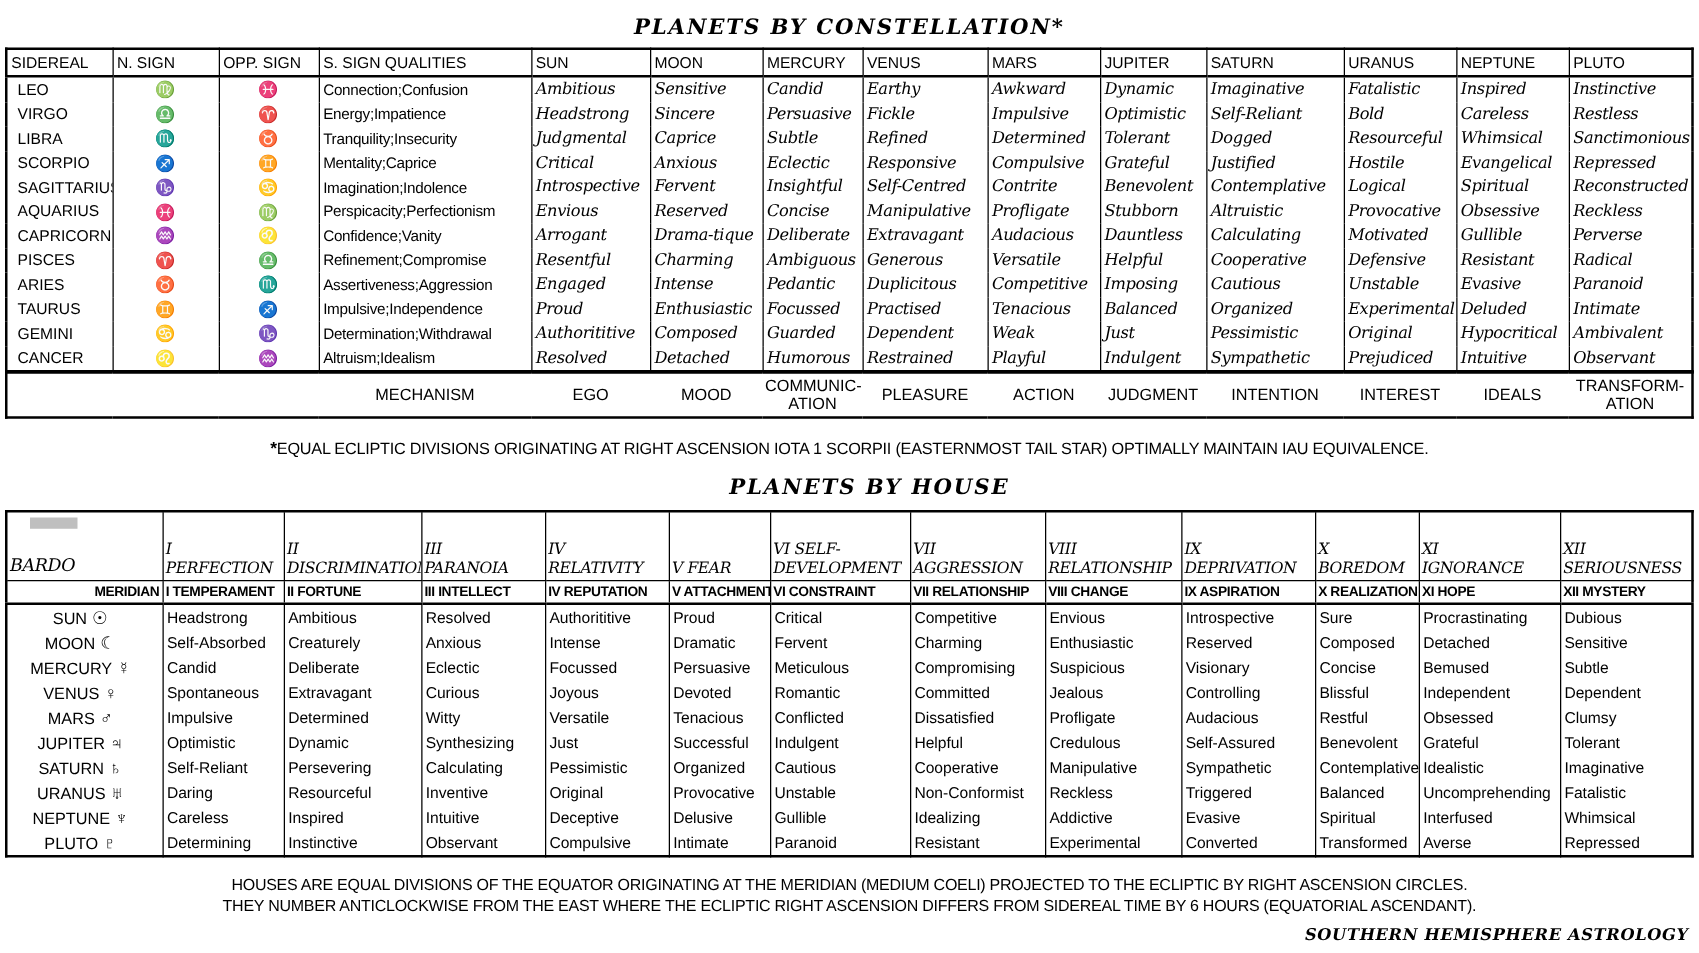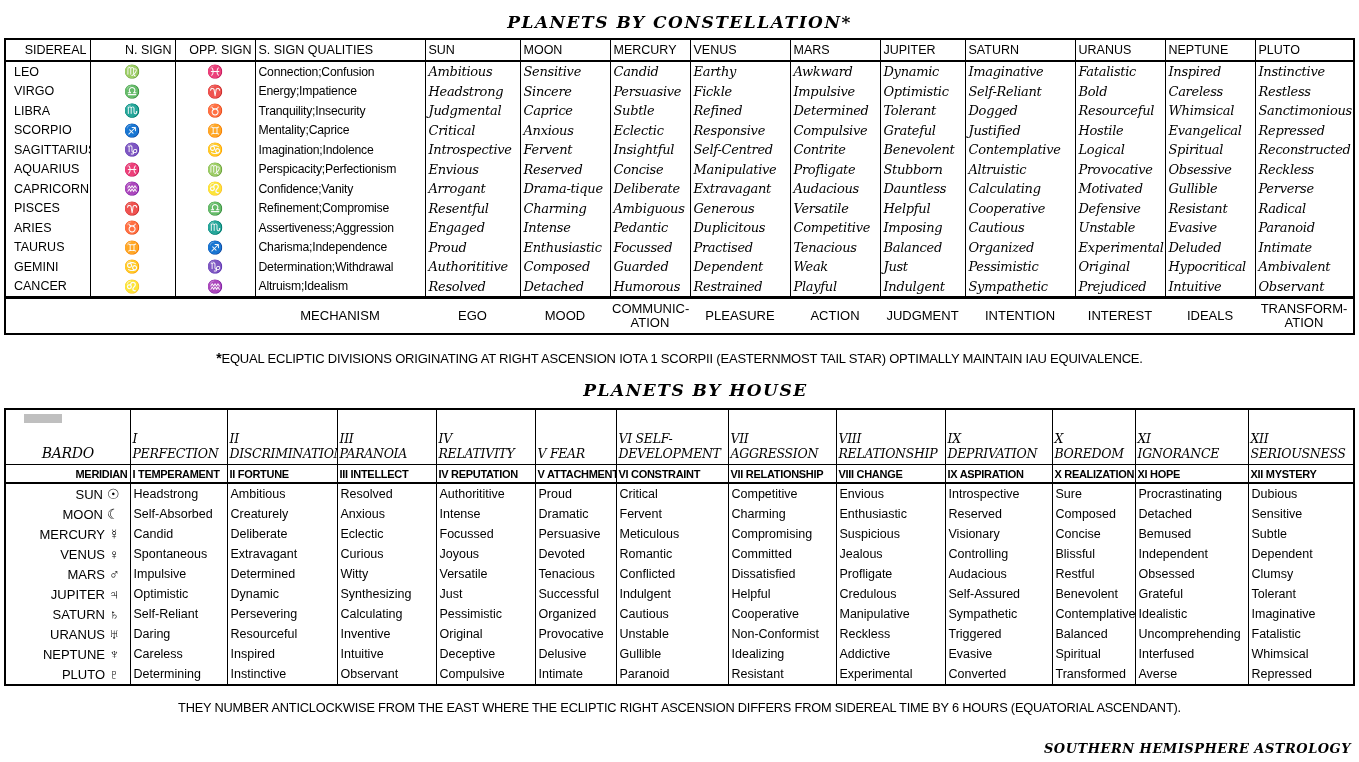--- a/index.html
+++ b/index.html
@@ -5,42 +5,42 @@
   html,body{margin:0;padding:0;background:#ffffff;color:#000;}
   body{width:1359px;height:762px;position:relative;font-family:"Liberation Sans",sans-serif;overflow:hidden;}
   .title{font-family:"DejaVu Serif",serif;font-style:italic;font-weight:bold;text-align:center;font-size:17px;letter-spacing:1.5px;margin:0;}
   #title1{padding-top:12px;}
   #title2{padding-top:14px;padding-left:32px;}
   table{border-collapse:collapse;table-layout:fixed;margin:0 auto;}
   .grid{width:1349px;}
   
   #t1{margin-top:6px;border:2px solid #000;}
   #t1 th{border:1px solid #000;border-bottom:2px solid #000;font-size:12.5px;font-weight:normal;height:20px;padding:0 3px;white-space:nowrap;overflow:hidden;}
-  #t1 th.sans-h{text-align:right;}
+  #t1 th.sans-h{text-align:left;}
   #t1 th.left-h{text-align:left;}
   #t1 td{border-left:1px solid #000;border-right:1px solid #000;font-size:13px;height:19.5px;padding:0 3px;white-space:nowrap;overflow:hidden;vertical-align:middle;}
   #t1 td.sidereal{padding-left:8px;font-size:12.5px;}
   #t1 td.glyph{text-align:center;font-size:13px;}
   #t1 td.qual{font-size:12.2px;letter-spacing:-0.2px;}
   .serif-cell{font-family:"DejaVu Serif",serif;font-style:italic;font-size:13px;letter-spacing:-0.3px;}
   
   #kwbox{margin-top:-1px;border:2px solid #000;}
   #kwbox td{font-size:13px;text-align:center;vertical-align:middle;height:34px;padding:0 2px;white-space:pre-line;line-height:1.1;overflow:hidden;}
   
   #footnote{text-align:center;font-size:13px;margin-top:15px;letter-spacing:-0.2px;}
   #footnote b{font-size:14px;}
   
   #t2{margin-top:8px;border:2px solid #000;}
   #t2 th{border:1px solid #000;font-weight:normal;padding:0 2px;overflow:hidden;}
   #t2 tr.bigrow th{height:52px;vertical-align:bottom;text-align:left;font-family:"DejaVu Serif",serif;font-style:italic;font-size:12.5px;letter-spacing:-0.3px;white-space:pre-line;line-height:1.25;padding-bottom:2px;}
-  #t2 tr.bigrow th.corner{text-align:center;font-size:14px;position:relative;}
+  #t2 tr.bigrow th.corner{text-align:left;font-size:14px;position:relative;}
   #t2 tr.midrow th{height:17px;font-size:11px;font-weight:bold;text-align:left;white-space:nowrap;letter-spacing:-0.3px;border-bottom:2px solid #000;}
   #t2 tr.midrow th.corner{text-align:right;}
   #t2 td{border-left:1px solid #000;border-right:1px solid #000;font-size:12.5px;height:20px;padding:0 3px;white-space:nowrap;overflow:hidden;vertical-align:middle;}
-  #t2 td.planet{text-align:right;padding-right:10px;font-size:13px;}
+  #t2 td.planet{text-align:center;padding-right:10px;font-size:13px;}
   #t2 td.planet .sym{font-size:14px;padding-left:4px;}
   .artifact{position:absolute;left:18px;top:4px;width:38px;height:9px;background:#bfbfbf;}
   
   #footer{text-align:center;font-size:12.8px;margin-top:14px;line-height:1.3;letter-spacing:-0.2px;}
   #signature{position:absolute;right:8px;bottom:6px;font-family:"DejaVu Serif",serif;font-style:italic;font-weight:bold;font-size:13px;letter-spacing:0.5px;}
 </style>
 </head>
 <body>
 
 <h1 class="title" id="title1">PLANETS BY CONSTELLATION*</h1>
@@ -222,21 +222,21 @@
         <td class="serif-cell">Imposing</td>
         <td class="serif-cell">Cautious</td>
         <td class="serif-cell">Unstable</td>
         <td class="serif-cell">Evasive</td>
         <td class="serif-cell">Paranoid</td>
       </tr>
       <tr>
         <td class="sidereal">TAURUS</td>
         <td class="glyph"><span>♊</span></td>
         <td class="glyph"><span>♐</span></td>
-        <td class="qual">Charisma;Independence</td>
+        <td class="qual">Impulsive;Independence</td>
         <td class="serif-cell">Proud</td>
         <td class="serif-cell">Enthusiastic</td>
         <td class="serif-cell">Focussed</td>
         <td class="serif-cell">Practised</td>
         <td class="serif-cell">Tenacious</td>
         <td class="serif-cell">Balanced</td>
         <td class="serif-cell">Organized</td>
         <td class="serif-cell">Experimental</td>
         <td class="serif-cell">Deluded</td>
         <td class="serif-cell">Intimate</td>
@@ -525,16 +525,17 @@
         <td>Experimental</td>
         <td>Converted</td>
         <td>Transformed</td>
         <td>Averse</td>
         <td>Repressed</td>
       </tr>
     </tbody>
 </table>
 
 <div id="footer">
+  <div>HOUSES ARE EQUAL DIVISIONS OF THE EQUATOR ORIGINATING AT THE MERIDIAN (MEDIUM COELI) PROJECTED TO THE ECLIPTIC BY RIGHT ASCENSION CIRCLES.</div>
   <div>THEY NUMBER ANTICLOCKWISE FROM THE EAST WHERE THE ECLIPTIC RIGHT ASCENSION DIFFERS FROM SIDEREAL TIME BY 6 HOURS (EQUATORIAL ASCENDANT).</div>
 </div>
 
 <div id="signature">SOUTHERN HEMISPHERE ASTROLOGY</div>
 
 </body></html>

